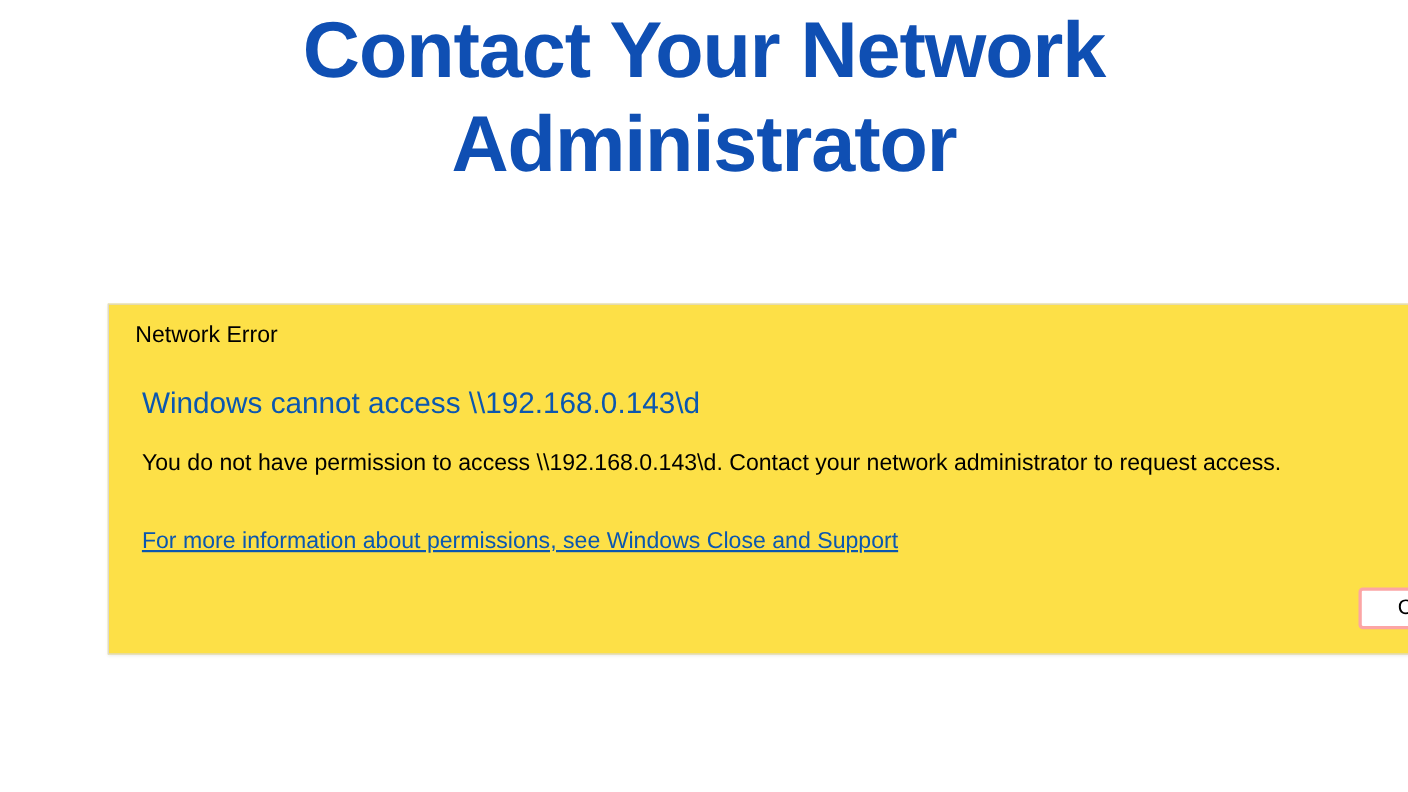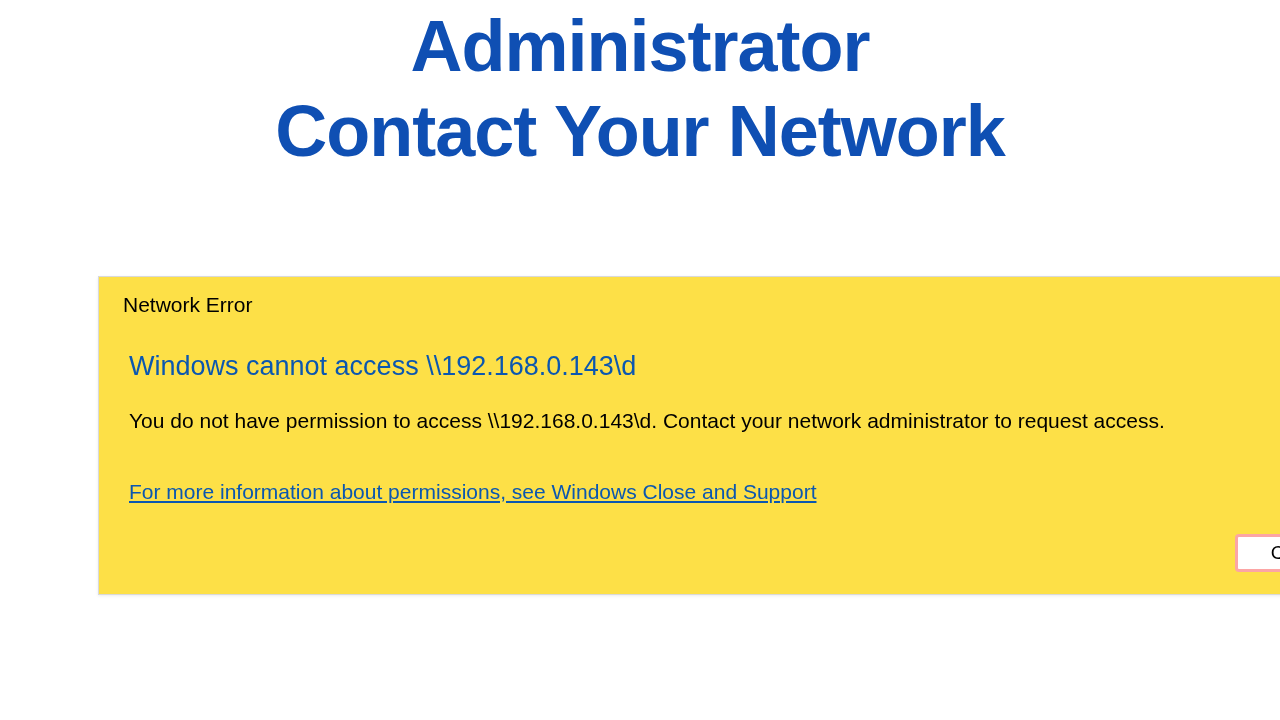--- a/index.html
+++ b/index.html
@@ -96,22 +96,22 @@
       color: #000000;
       cursor: pointer;
       font-family: inherit;
       padding: 0 18px;
     }
   </style>
 </head>
 <body>
 
 <div class="banner">
+  <div>Contact Your Network</div>
   <div>Administrator</div>
-  <div>Contact Your Network</div>
 </div>
 
 <div class="dialog">
   <div class="titlebar">
     <span class="titlebar-title">Network Error</span>
     <button class="close-btn">
       <span>
         <svg viewBox="0 0 16 16" fill="none" stroke="currentColor" stroke-width="1.2">
           <line x1="1" y1="1" x2="15" y2="15"></line>
           <line x1="15" y1="1" x2="1" y2="15"></line>

